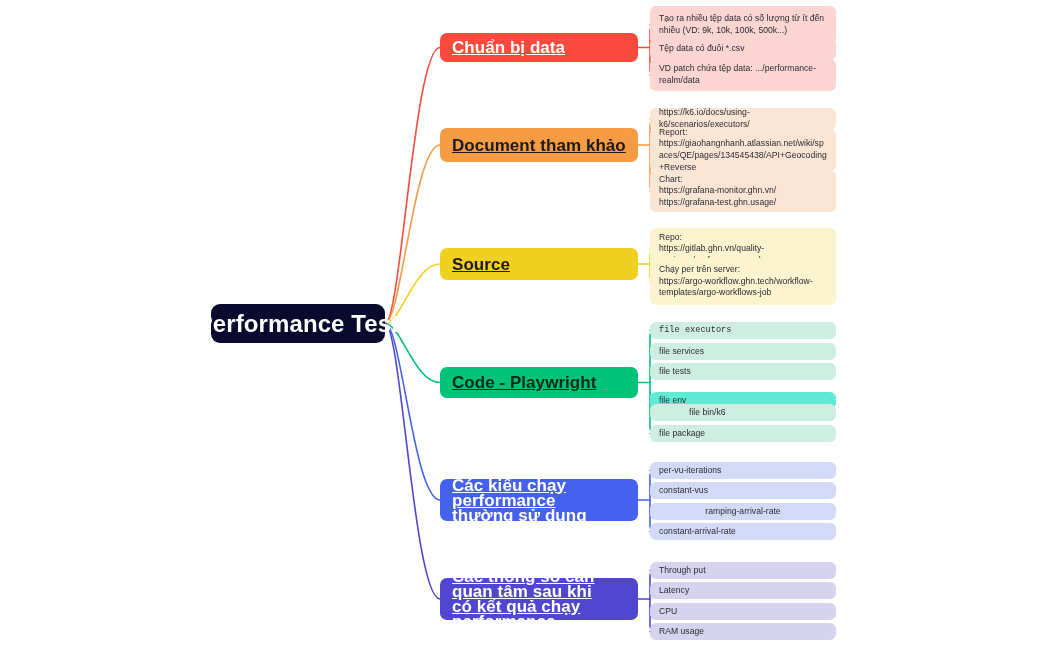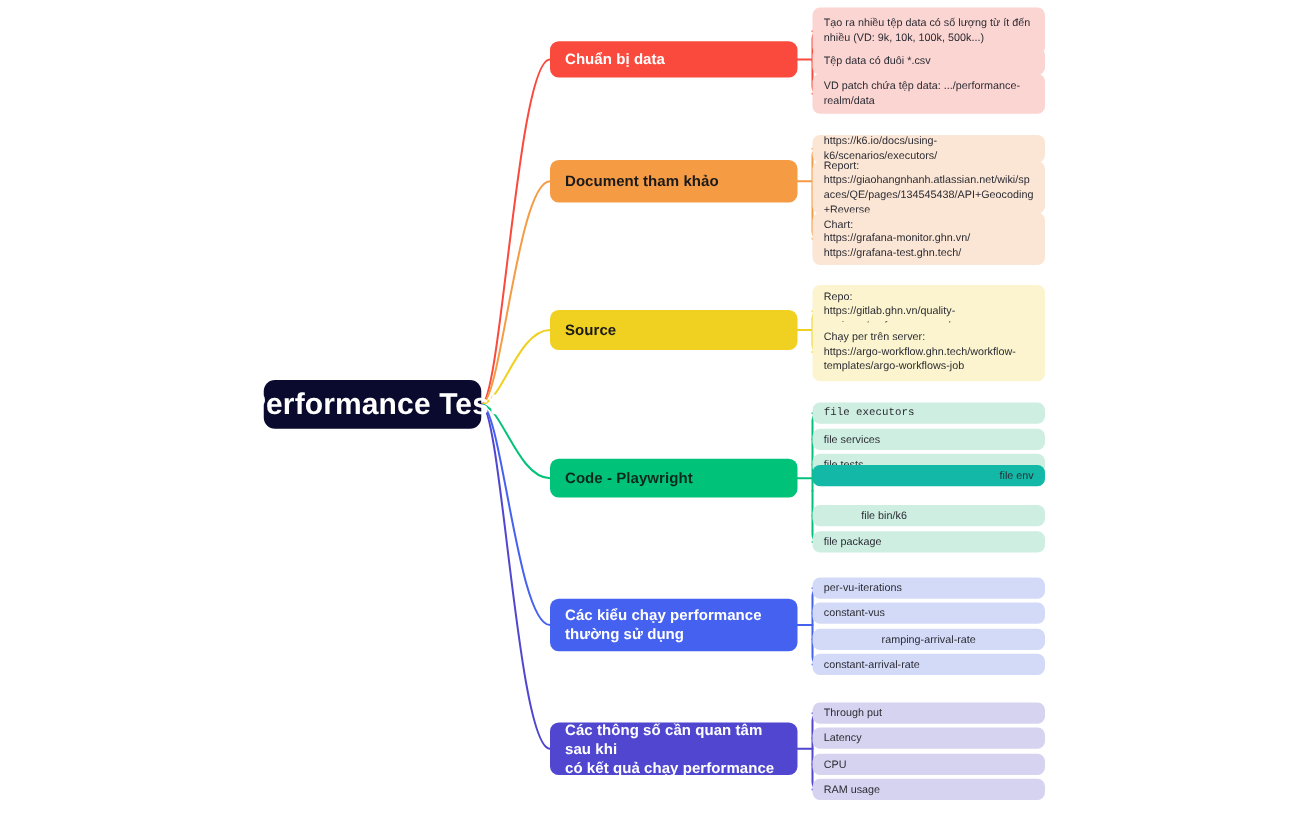--- a/index.html
+++ b/index.html
@@ -60,25 +60,26 @@
     position: absolute;
     left: 440px;
     width: 198px;
     border-radius: 7px;
     box-sizing: border-box;
     display: flex;
     align-items: center;
     padding: 0 12px;
   }
   .branch-node .branch-label {
-    font-size: 12px;
+    font-size: 17px;
     font-weight: bold;
     line-height: 15px;
     white-space: pre-line;
     letter-spacing: 0.05px;
+    text-decoration: underline;
   }
 
   
   .leaf-node {
     position: absolute;
     left: 650px;
     width: 186px;
     border-radius: 6px;
     box-sizing: border-box;
     display: flex;
@@ -159,21 +160,21 @@
       <div class="leaf-node" style="top: 108px; height: 22px; background: rgb(251, 230, 213);">
         <span class="leaf-label">https://k6.io/docs/using-k6/scenarios/executors/</span>
       </div>
       <div class="leaf-node" style="top: 129px; height: 42px; background: rgb(251, 230, 213);">
         <span class="leaf-label">Report:
 https://giaohangnhanh.atlassian.net/wiki/spaces/QE/pages/134545438/API+Geocoding+Reverse</span>
       </div>
       <div class="leaf-node" style="top: 170px; height: 42px; background: rgb(251, 230, 213);">
         <span class="leaf-label">Chart:
 https://grafana-monitor.ghn.vn/
-https://grafana-test.ghn.tech/</span>
+https://grafana-test.ghn.usage/</span>
       </div>
       <div class="branch-node" style="top: 248px; height: 32px; background: rgb(240, 208, 32);">
         <span class="branch-label" style="color: rgb(26, 26, 26);">Source</span>
       </div>
       <div class="leaf-node" style="top: 228px; height: 42px; background: rgb(251, 244, 207);">
         <span class="leaf-label">Repo:
 https://gitlab.ghn.vn/quality-engineer/performance-realm</span>
       </div>
       <div class="leaf-node" style="top: 258px; height: 47px; background: rgb(251, 244, 207);">
         <span class="leaf-label">Chạy per trên server:
@@ -184,21 +185,21 @@
       </div>
       <div class="leaf-node" style="top: 322px; height: 17px; background: rgb(205, 238, 225); font-family: Liberation Mono, monospace;">
         <span class="leaf-label">file executors</span>
       </div>
       <div class="leaf-node" style="top: 343px; height: 17px; background: rgb(205, 238, 225);">
         <span class="leaf-label">file services</span>
       </div>
       <div class="leaf-node" style="top: 363px; height: 17px; background: rgb(205, 238, 225);">
         <span class="leaf-label">file tests</span>
       </div>
-      <div class="leaf-node" style="top: 372px; height: 17px; background: #14b8a6; justify-content: flex-end;">
+      <div class="leaf-node" style="top: 392px; height: 17px; background: #5eead4;">
         <span class="leaf-label">file env</span>
       </div>
       <div class="leaf-node" style="top: 404px; height: 17px; background: rgb(205, 238, 225); padding-left: 39px;">
         <span class="leaf-label">file bin/k6</span>
       </div>
       <div class="leaf-node" style="top: 425px; height: 17px; background: rgb(205, 238, 225);">
         <span class="leaf-label">file package</span>
       </div>
       <div class="branch-node" style="top: 479px; height: 42px; background: rgb(69, 97, 240);">
         <span class="branch-label" style="color: rgb(255, 255, 255);">Các kiểu chạy performance

